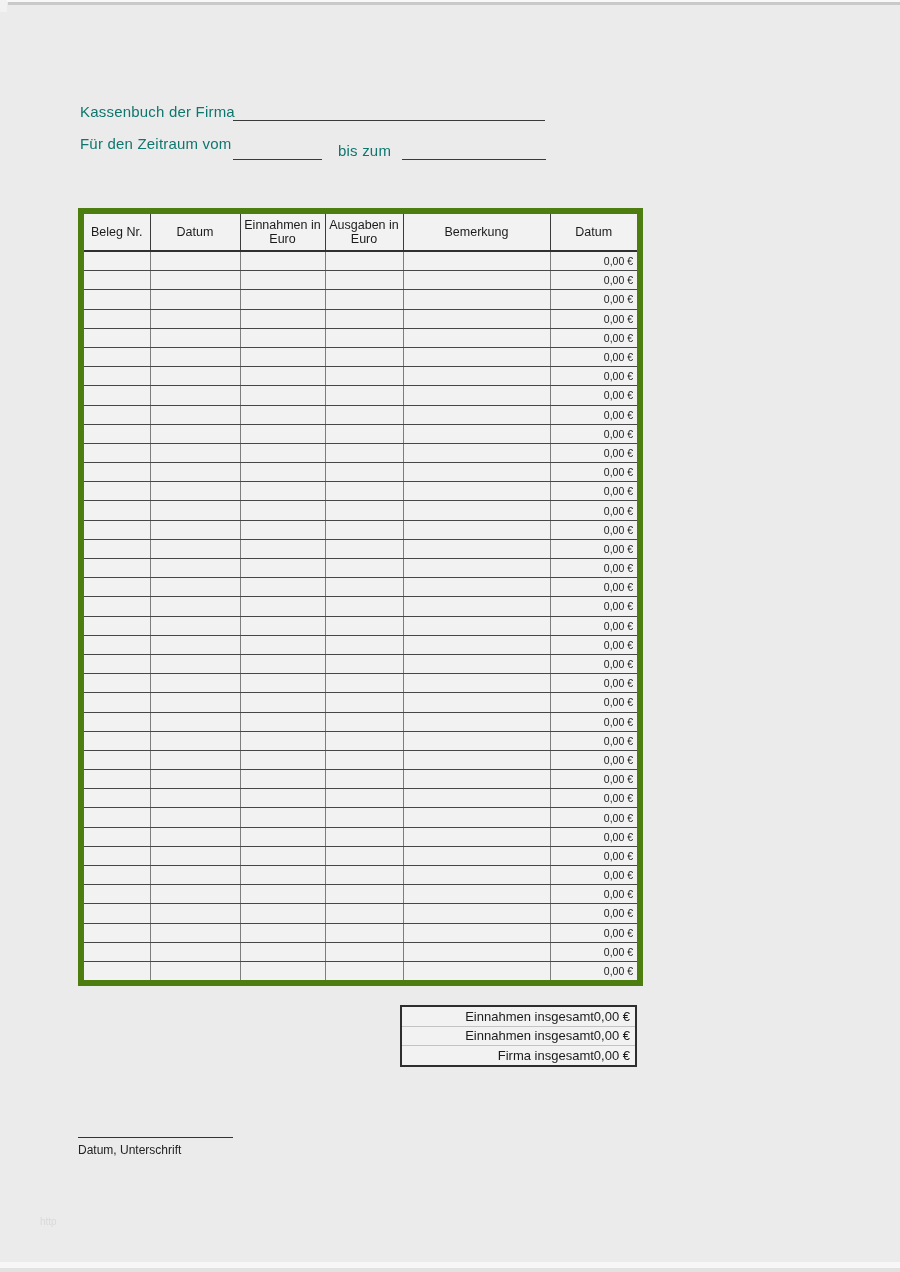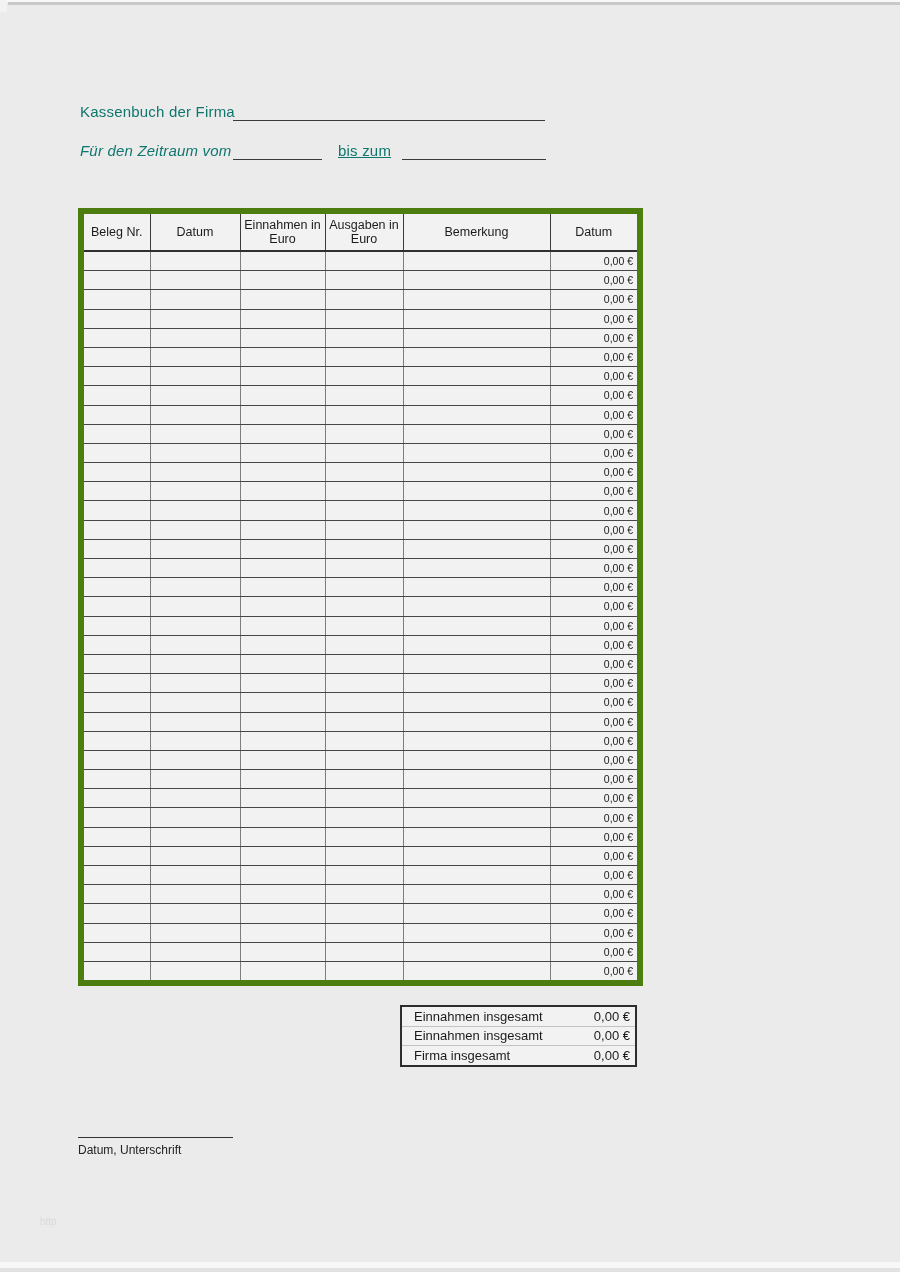--- a/index.html
+++ b/index.html
@@ -84,21 +84,21 @@
     box-sizing: border-box;
   }
   .summary-row {
     display: flex;
     align-items: center;
     height: 18.5px;
     font-size: 13px;
     border-bottom: 1px solid #c3c3c3;
   }
   .summary-row:last-child { border-bottom: none; }
-  .summary-label { flex: 1; padding-left: 12px; white-space: nowrap; overflow: hidden; }
+  .summary-label { flex: 1; padding-left: 4px; white-space: nowrap; overflow: hidden; text-align: right; }
   .summary-value { padding-right: 5px; white-space: nowrap; }
 
   .signature-line {
     position: absolute;
     left: 78px;
     top: 1137px;
     width: 155px;
     border-bottom: 1.5px solid #333;
   }
   .signature-label {
@@ -121,23 +121,23 @@
 
 <div class="top-white"></div>
 <div class="top-line"></div>
 <div class="corner-notch"></div>
 <div class="bottom-strip"></div>
 <div class="bottom-edge"></div>
 
 <div class="abs title-text" style="left:80px; top:103px;">Kassenbuch der Firma</div>
 <div class="abs blank-line" style="left:233px; top:120px; width:312px;"></div>
 
-<div class="abs title-text" style="left:80px; top:142px;font-style:italic;">Für den Zeitraum vom</div>
+<div class="abs title-text" style="left:80px; top:135px;">Für den Zeitraum vom</div>
 <div class="abs blank-line" style="left:233px; top:159px; width:89px;"></div>
-<div class="abs title-text" style="left:338px; top:142px;text-decoration:underline;">bis zum</div>
+<div class="abs title-text" style="left:338px; top:142px;">bis zum</div>
 <div class="abs blank-line" style="left:402px; top:159px; width:144px;"></div>
 
 <table class="kassenbuch">
   <colgroup>
     <col style="width:69px">
       <col style="width:90px">
       <col style="width:85px">
     <col style="width:78px">
       <col style="width:147px">
       <col style="width:90px">

